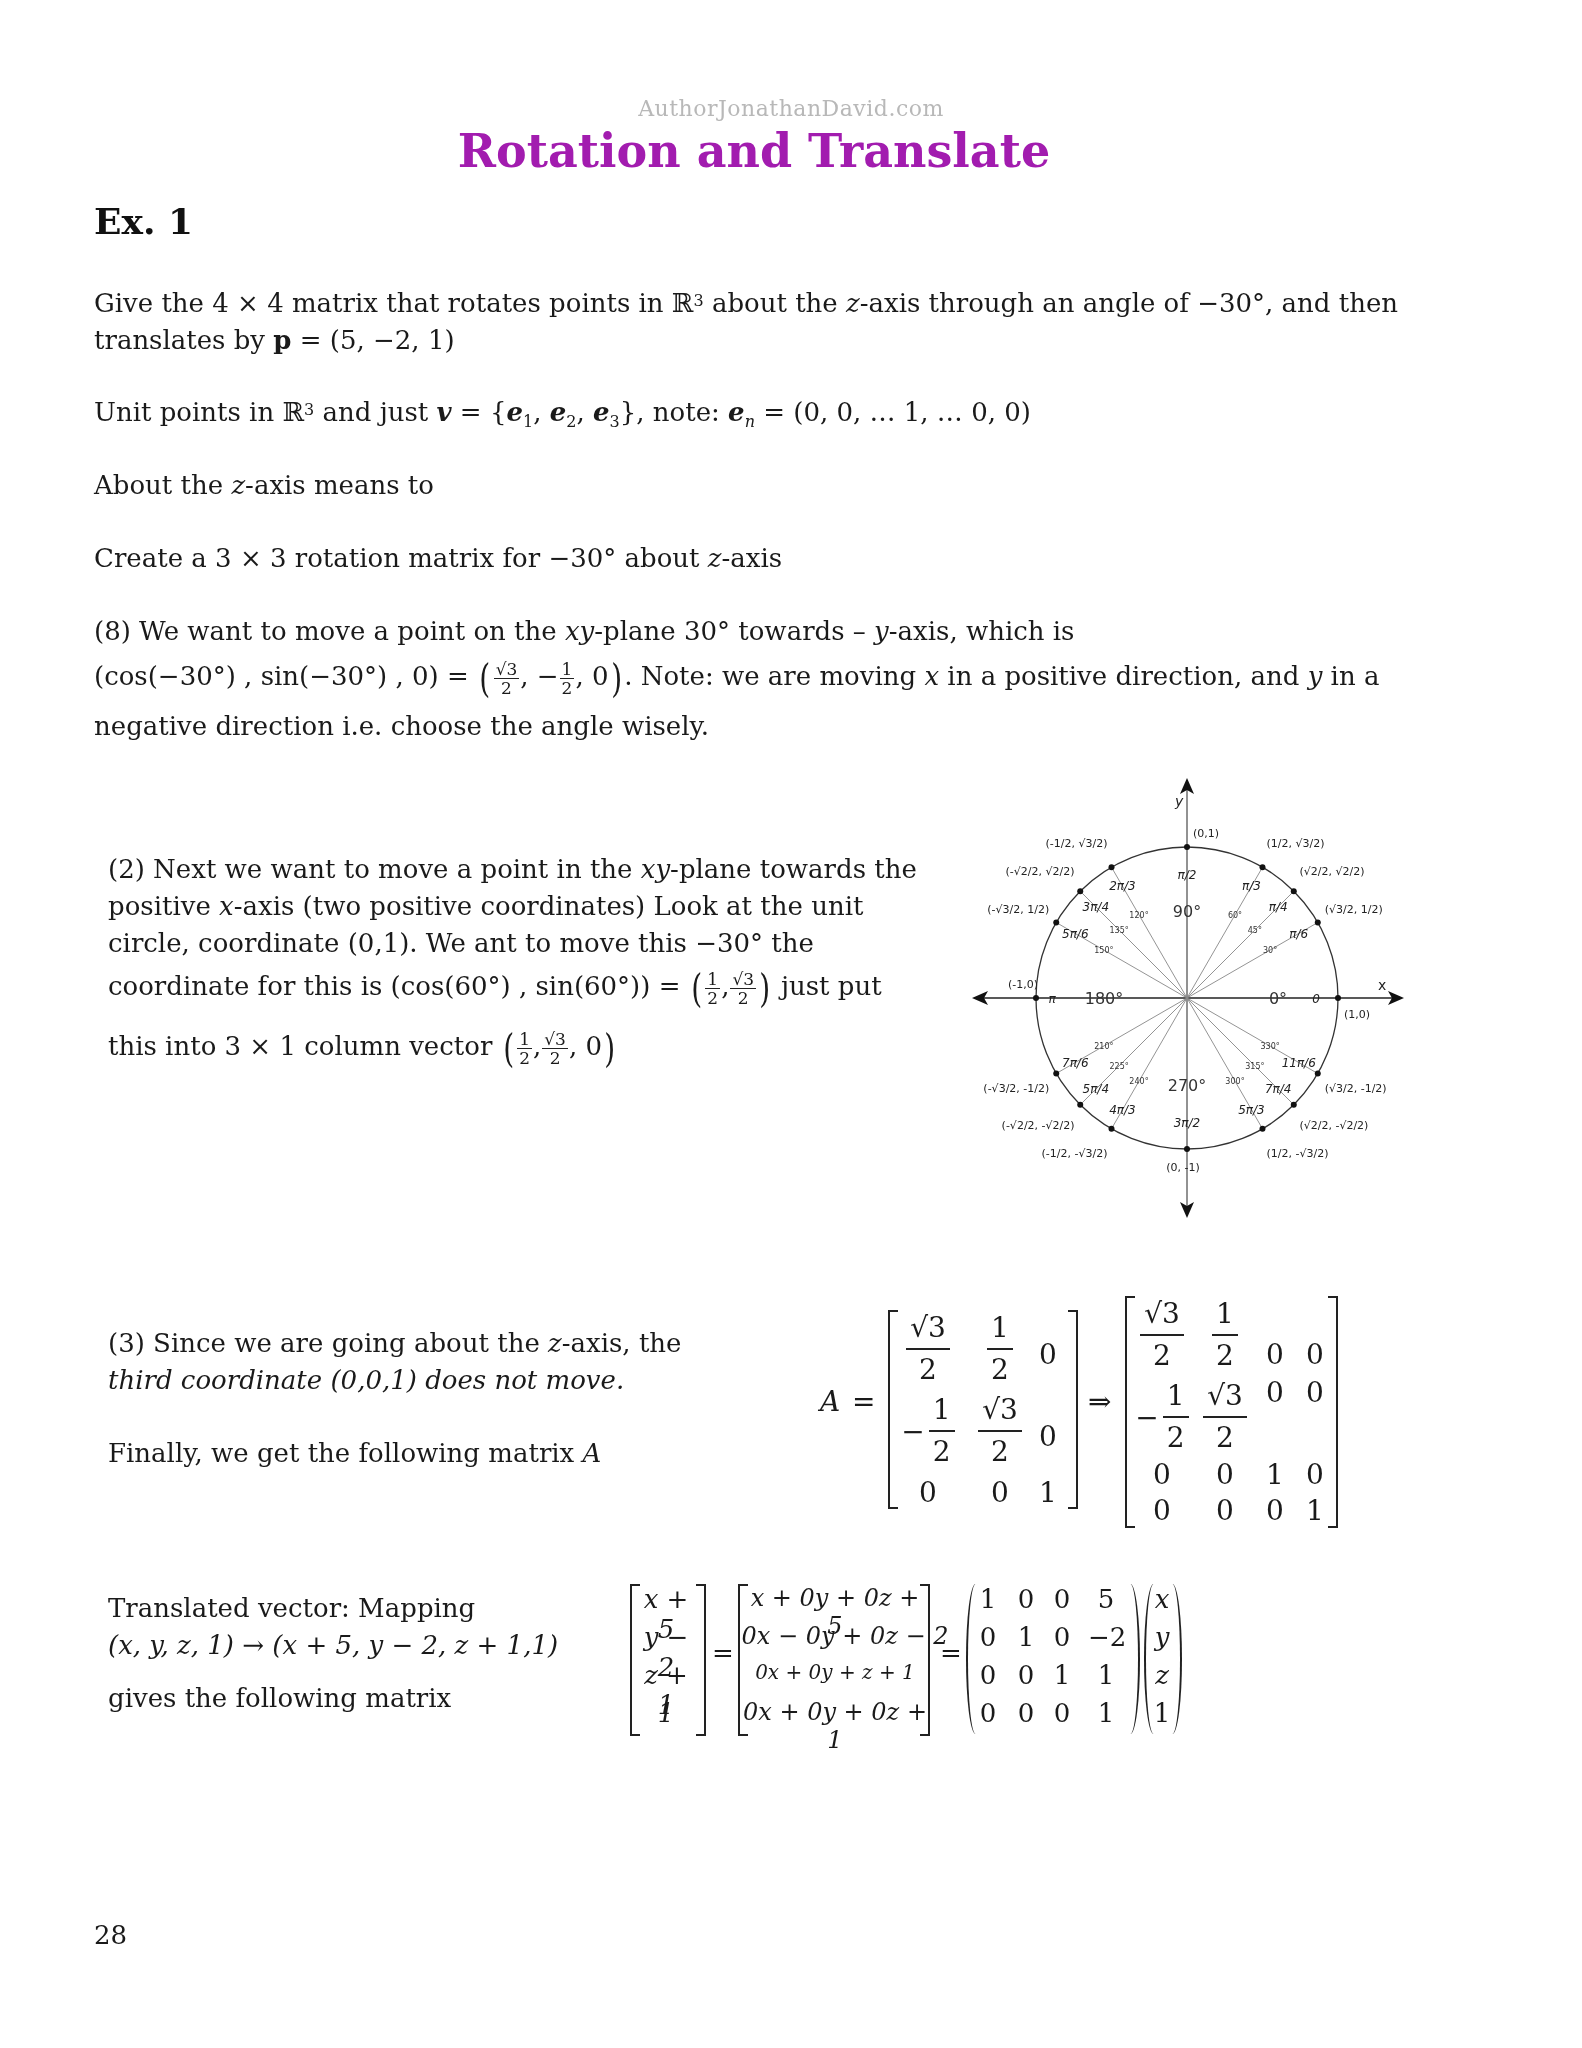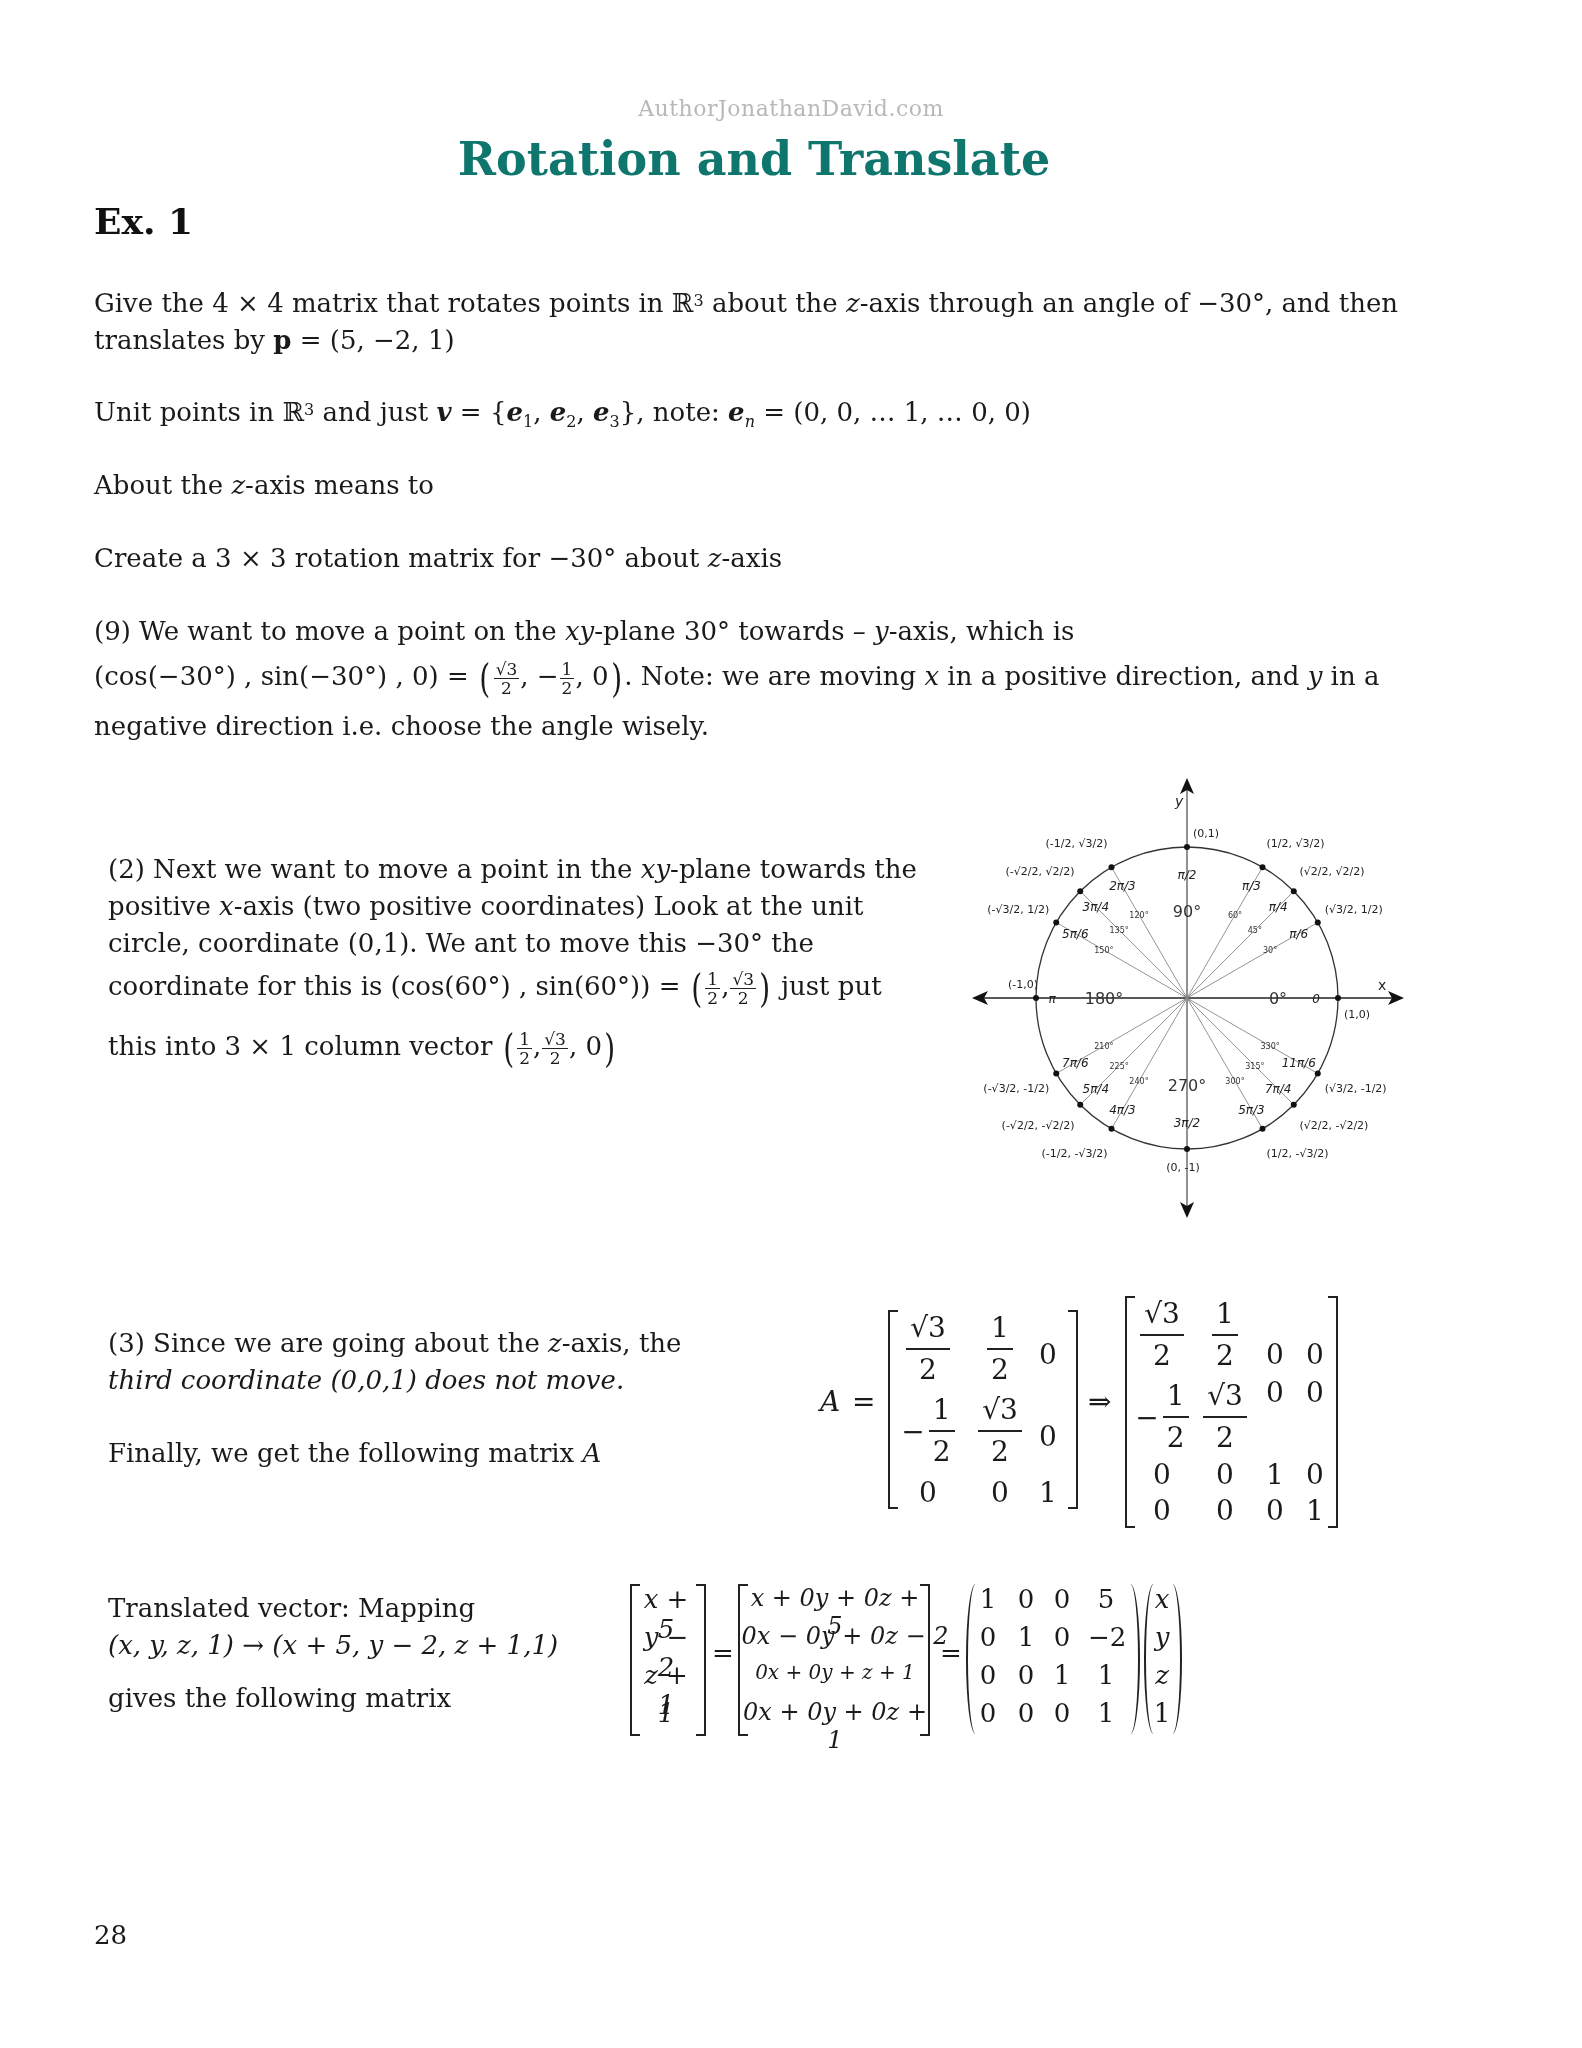--- a/index.html
+++ b/index.html
@@ -1,20 +1,20 @@
 <!DOCTYPE html>
 <html><head>
 <meta charset="utf-8">
 <style>
   html, body { margin:0; padding:0; background:#fff; }
   body { width:1582px; height:2048px; position:relative; overflow:hidden;
          font-family: "DejaVu Serif", "Liberation Serif", serif; color:#1a1a1a; }
   .abs { position:absolute; }
   .watermark { top:96px; left:0; width:1582px; text-align:center; font-size:22px; color:#b8b8b8; letter-spacing:0.5px; }
-  .title { top:132px; left:0; width:1508px; text-align:center; font-size:46px; font-weight:bold; color:#0f766e; }
+  .title { top:124px; left:0; width:1508px; text-align:center; font-size:46px; font-weight:bold; color:#a21caf; }
   .ex { top:200px; left:94px; font-size:36px; font-weight:bold; color:#111; }
   .p { font-size:26px; line-height:37px; color:#1a1a1a; white-space:nowrap; }
   i.m { font-style:italic; }
   b.bv { font-weight:bold; }
   sup { font-size:16px; vertical-align:top; position:relative; top:-3px; }
   sub { font-size:16px; }
   .frac { display:inline-block; vertical-align:middle; text-align:center; font-size:17px; line-height:18px; margin:0 1px; }
   .frac .n { display:block; border-bottom:1.5px solid #222; padding:0 2px; }
   .frac .d { display:block; padding:0 2px; }
   .paren { font-size:40px; vertical-align:middle; font-weight:200; display:inline-block; transform:scaleX(0.7); }
@@ -50,21 +50,21 @@
 
 <div class="abs p" style="top:467px; left:94px;">
   <span>About the </span><i class="m">z</i><span>-axis means to</span>
 </div>
 
 <div class="abs p" style="top:540px; left:94px;">
   <span>Create a 3 × 3 rotation matrix for −30° about </span><i class="m">z</i><span>-axis</span>
 </div>
 
 <div class="abs p" style="top:613px; left:94px;">
-  <span>(9) We want to move a point on the </span><i class="m">xy</i><span>-plane 30° towards – </span><i class="m">y</i><span>-axis, which is</span>
+  <span>(8) We want to move a point on the </span><i class="m">xy</i><span>-plane 30° towards – </span><i class="m">y</i><span>-axis, which is</span>
 </div>
 <div class="abs p" style="top:658px; left:94px;">
   <span>(cos(−30°) , sin(−30°) , 0) = </span><span class="paren">(</span><span class="frac"><span class="n">√3</span><span class="d">2</span></span><span>, −</span><span class="frac"><span class="n">1</span><span class="d">2</span></span><span>, 0</span><span class="paren">)</span><span>. Note: we are moving </span><i class="m">x</i><span> in a positive direction, and </span><i class="m">y</i><span> in a</span>
 </div>
 <div class="abs p" style="top:708px; left:94px;">negative direction i.e. choose the angle wisely.</div>
 
 <div class="abs p" style="top:851px; left:108px;">
   <span>(2) Next we want to move a point in the </span><i class="m">xy</i><span>-plane towards the</span>
 </div>
 <div class="abs p" style="top:888px; left:108px;">

